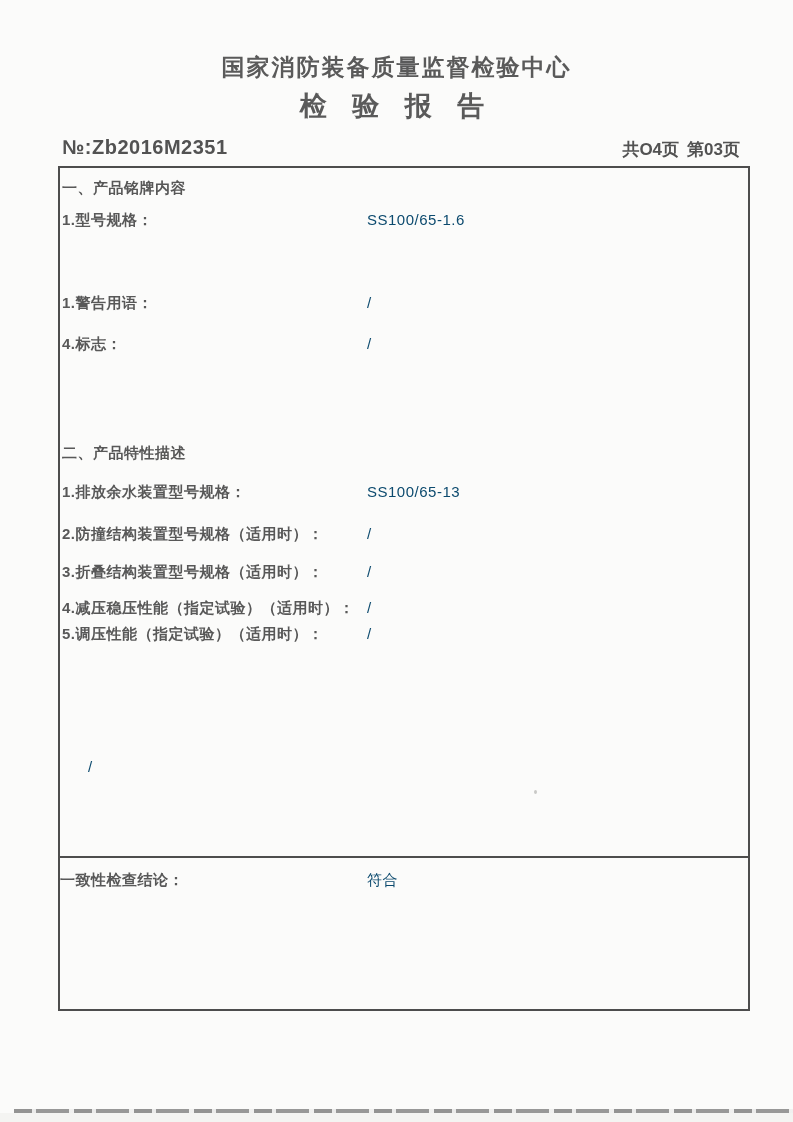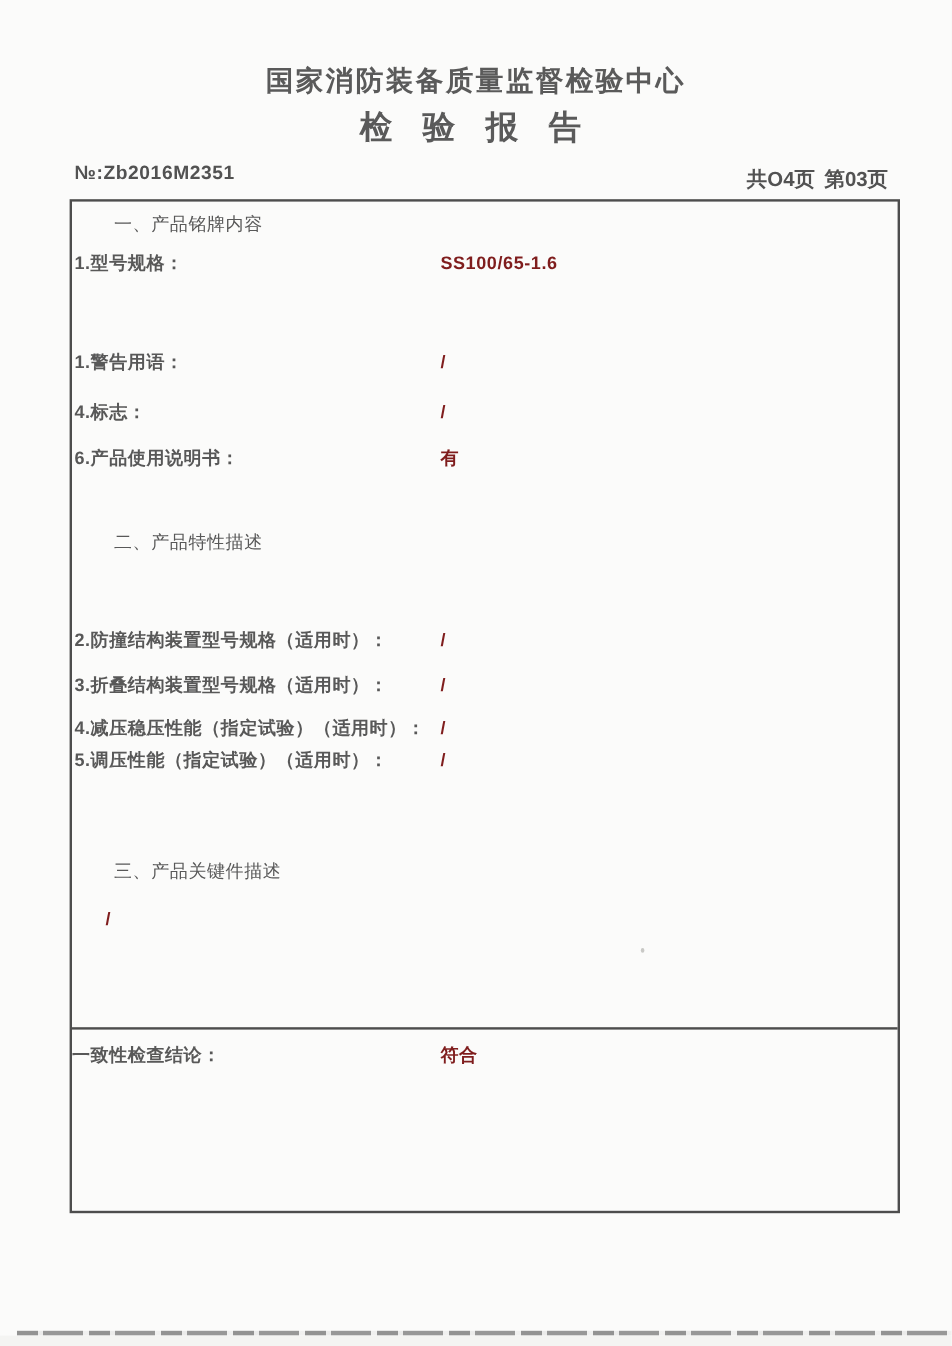--- a/index.html
+++ b/index.html
@@ -25,21 +25,21 @@
   }
   .report-title{
     position:absolute;top:88px;left:0;width:793px;
     text-align:center;
     font-size:27px;font-weight:700;
     letter-spacing:9px;
     color:#5a5a5a;
   }
   .no-line{
     position:absolute;top:136px;left:62px;
-    font-size:16px;font-weight:600;
+    font-size:20px;font-weight:600;
     letter-spacing:.5px;
     color:#525252;
   }
   .page-info{
     position:absolute;top:138px;right:53px;
     font-size:17px;font-weight:600;
     color:#525252;
   }
   .page-info span{margin-left:8px;}
   .main-box{
@@ -49,23 +49,23 @@
     box-sizing:border-box;
   }
   .row{
     position:absolute;left:2px;right:2px;height:20px;
     line-height:20px;font-size:15px;
     white-space:nowrap;
   }
   .row .lbl{font-weight:700;color:#585858;letter-spacing:.5px;}
   .row .val{
     position:absolute;left:305px;top:0;
-    font-weight:700;color:#7f1d1d;letter-spacing:.5px;
+    font-weight:400;color:#0c4a6e;letter-spacing:.5px;
   }
-  .row.heading .lbl{font-weight:400;margin-left:33px;}
+  .row.heading .lbl{font-weight:700;}
   .row.slash-row .val{left:26px;}
   .divider{
     position:absolute;left:0;right:0;top:688px;height:2px;
     background:#4d4d4d;
   }
   .scan-edge{
     position:absolute;bottom:0;left:14px;right:0;height:4px;
     background:repeating-linear-gradient(90deg,
       #3e3e3e 0 18px, rgba(62,62,62,.15) 18px 22px,
       #474747 22px 55px, rgba(62,62,62,.1) 55px 60px);
@@ -100,27 +100,27 @@
     <div class="row" style="top:125px">
       <span class="lbl">1.警告用语：</span>
       <span class="val">/</span>
     </div>
 
     <div class="row" style="top:166px">
       <span class="lbl">4.标志：</span>
       <span class="val">/</span>
     </div>
 
-    <div class="row" style="top:205px">
-      <span class="lbl">6.产品使用说明书：</span>
-      <span class="val">有</span>
-    </div>
 
     <div class="row heading" style="top:275px"><span class="lbl">二、产品特性描述</span></div>
 
+    <div class="row" style="top:314px">
+      <span class="lbl">1.排放余水装置型号规格：</span>
+      <span class="val">SS100/65-13</span>
+    </div>
 
     <div class="row" style="top:356px">
       <span class="lbl">2.防撞结构装置型号规格（适用时）：</span>
       <span class="val">/</span>
     </div>
 
     <div class="row" style="top:394px">
       <span class="lbl">3.折叠结构装置型号规格（适用时）：</span>
       <span class="val">/</span>
     </div>
@@ -128,21 +128,20 @@
     <div class="row" style="top:430px">
       <span class="lbl">4.减压稳压性能（指定试验）（适用时）：</span>
       <span class="val">/</span>
     </div>
 
     <div class="row" style="top:456px">
       <span class="lbl">5.调压性能（指定试验）（适用时）：</span>
       <span class="val">/</span>
     </div>
 
-    <div class="row heading" style="top:549px"><span class="lbl">三、产品关键件描述</span></div>
 
     <div class="row slash-row" style="top:589px">
       <span class="val">/</span>
     </div>
 
     <div class="divider"></div>
 
     <div class="row" style="top:702px">
       <span class="lbl" style="margin-left:-2px">一致性检查结论：</span>
       <span class="val">符合</span>

